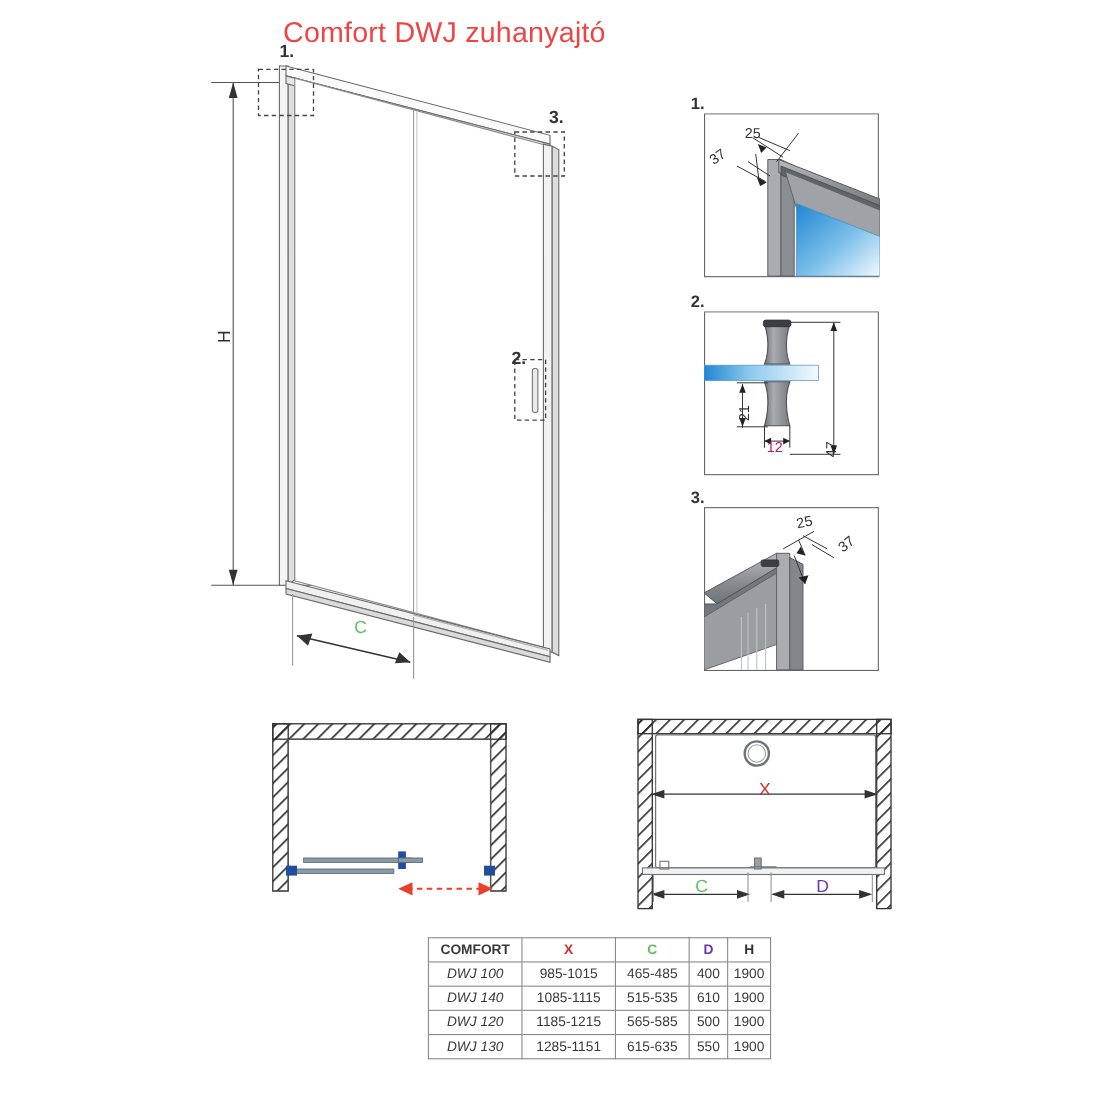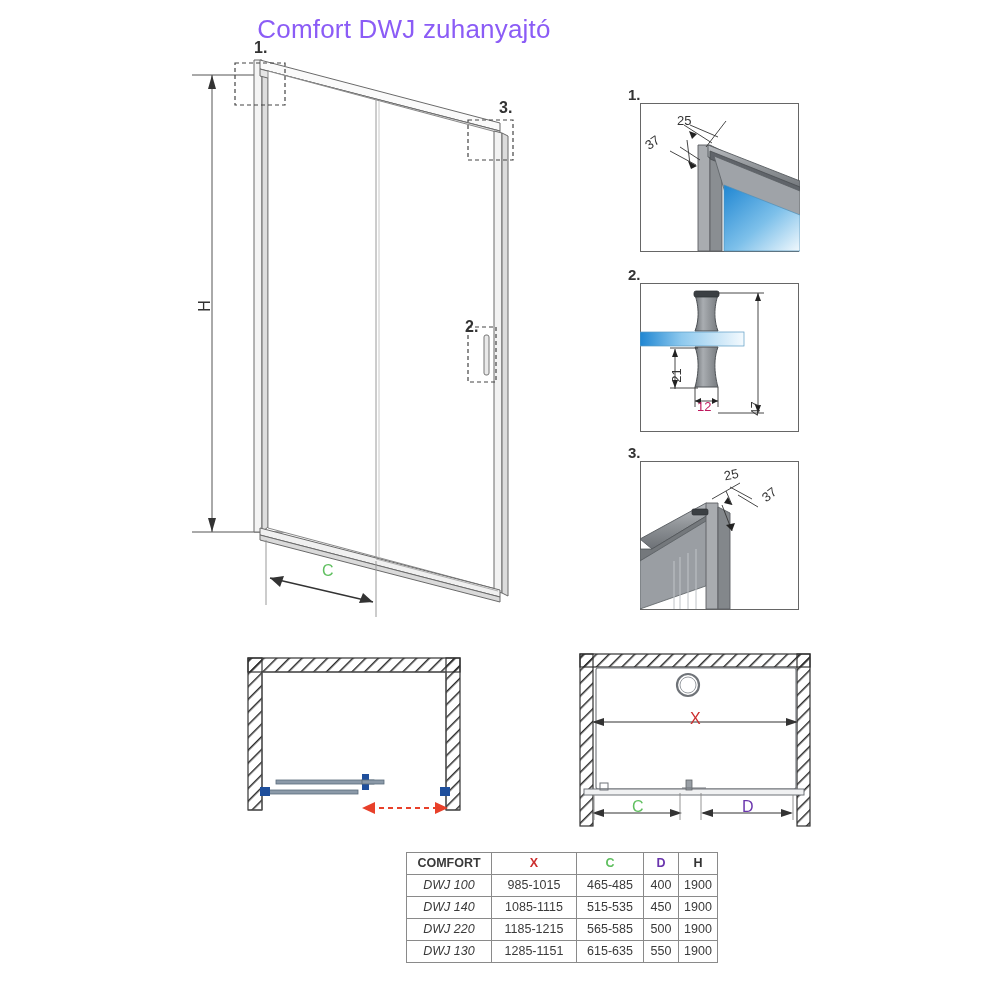--- a/index.html
+++ b/index.html
@@ -20,30 +20,30 @@
     left: 0; top: 0;
     width: 1000px;
     height: 1000px;
   }
   .title {
     position: absolute;
     left: 0; top: 14px;
     width: 808px;
     text-align: center;
     font-size: 26px;
-    color: #8b5cf6;
+    color: #ef4444;
     letter-spacing: 0.2px;
   }
   
   .svgbox { position: absolute; }
 
   
   .spec-table {
     position: absolute;
-    left: 406px;
+    left: 389px;
     top: 852px;
     border-collapse: collapse;
     font-size: 12.5px;
     color: #3a3a3a;
     padding-left: 44px;
   }
   .spec-table td, .spec-table th {
     border: 1.4px solid #8a8a8a;
     text-align: center;
     padding: 0;
@@ -363,25 +363,25 @@
         <td class="model">DWJ 100</td>
         <td class="val-x">985-1015</td>
         <td class="val-c">465-485</td>
         <td class="val-d">400</td>
         <td class="val-h">1900</td>
       </tr>
       <tr>
         <td class="model">DWJ 140</td>
         <td class="val-x">1085-1115</td>
         <td class="val-c">515-535</td>
-        <td class="val-d">450</td>
+        <td class="val-d">610</td>
         <td class="val-h">1900</td>
       </tr>
       <tr>
-        <td class="model">DWJ 220</td>
+        <td class="model">DWJ 120</td>
         <td class="val-x">1185-1215</td>
         <td class="val-c">565-585</td>
         <td class="val-d">500</td>
         <td class="val-h">1900</td>
       </tr>
       <tr>
         <td class="model">DWJ 130</td>
         <td class="val-x">1285-1151</td>
         <td class="val-c">615-635</td>
         <td class="val-d">550</td>

